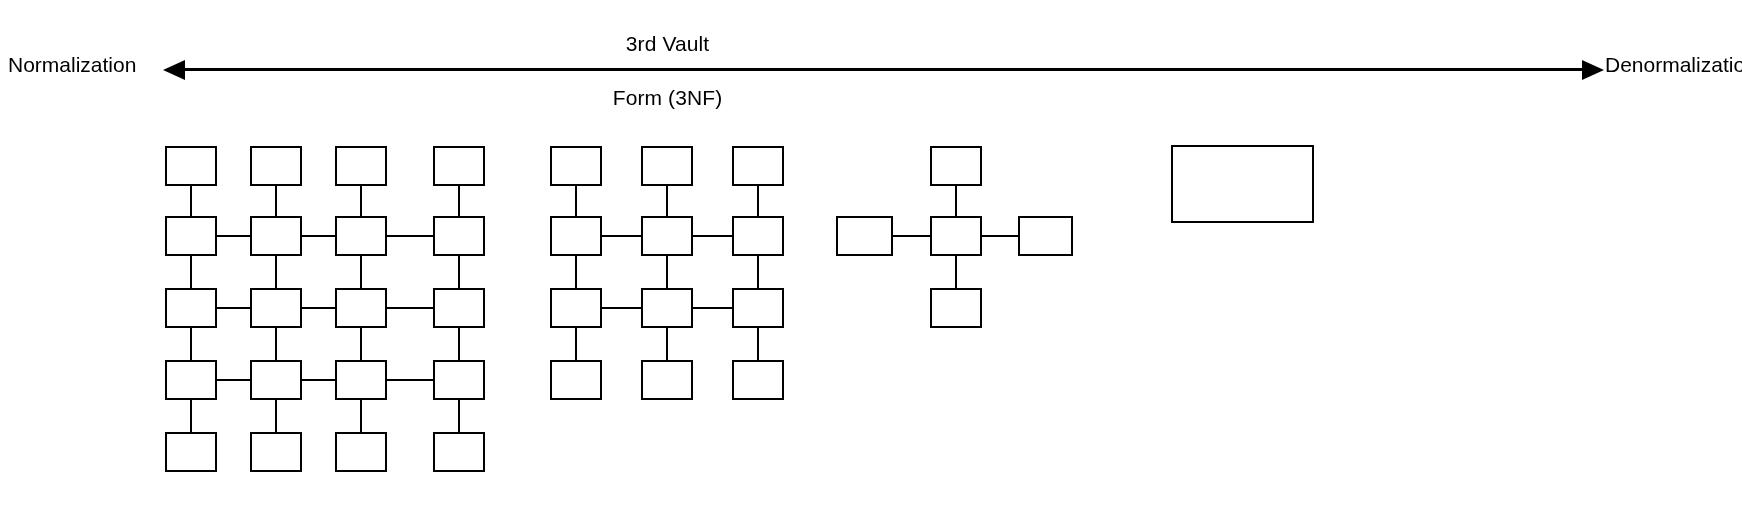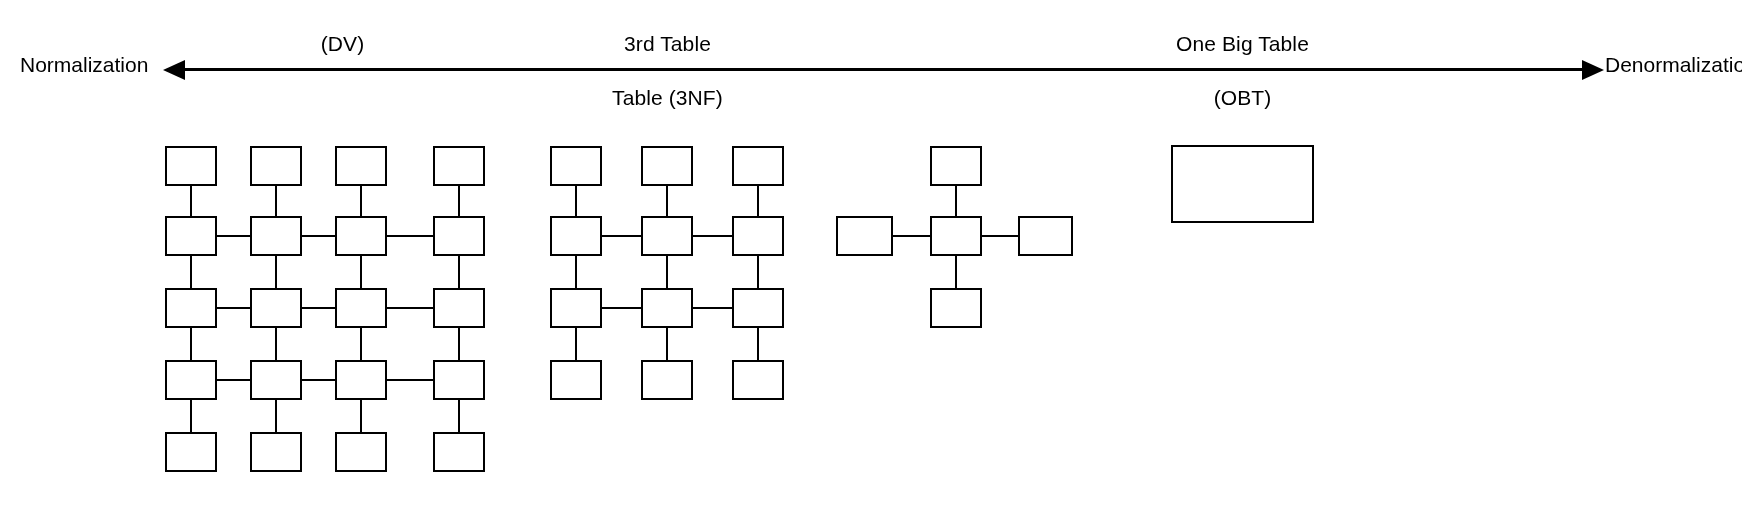--- a/index.html
+++ b/index.html
@@ -62,35 +62,30 @@
   .conn.h{height:2.4px;}
 
   .group{position:absolute;top:0;left:0;width:100%;height:100%;}
 </style>
 </head>
 <body>
 
 <div id="stage">
 
   <div class="lbl" style="left:230px;top:3px;width:225px;">
-    <div>(DV)</div>
   </div>
 
   <div class="lbl" style="left:555px;top:3px;width:225px;">
-    <div>3rd Table</div>
-    <div>Table (3NF)</div>
-  </div>
-
-
-  <div class="lbl" style="left:1130px;top:3px;width:225px;">
-    <div>One Big Table</div>
-    <div>(OBT)</div>
-  </div>
-
-  <div class="edge-lbl" style="left:20px;top:51px;">Normalization</div>
+    <div>3rd Vault</div>
+    <div>Form (3NF)</div>
+  </div>
+
+
+
+  <div class="edge-lbl" style="left:8px;top:51px;">Normalization</div>
 
   <div class="edge-lbl" style="left:1605px;top:51px;">Denormalization</div>
 
   <div class="axis" style="left:0;top:0;width:100%;height:100%;">
     <div class="axis-line" style="left:184px;top:68px;width:1400px;"></div>
     <div class="arrowhead left" style="left:163px;top:59.5px;"></div>
     <div class="arrowhead right" style="left:1582px;top:59.5px;"></div>
   </div>
 
   <div class="group">

